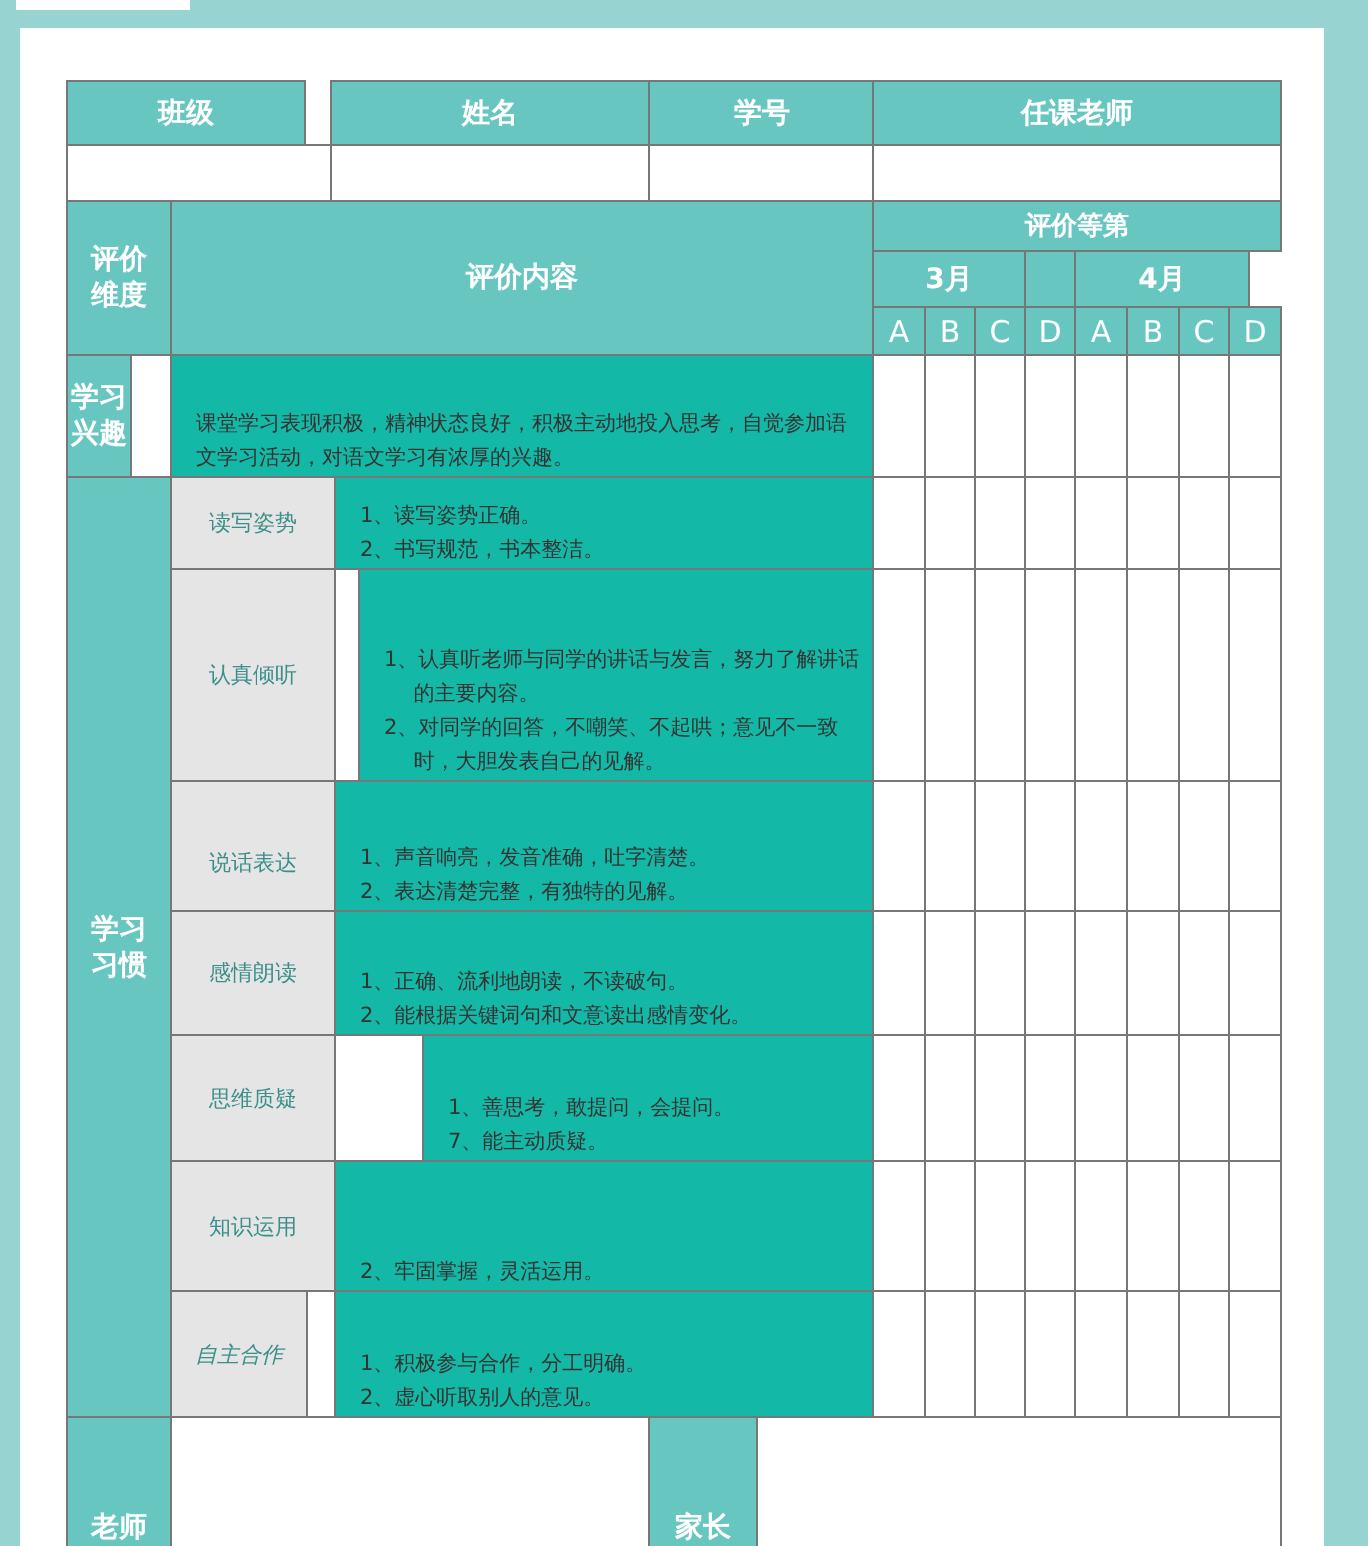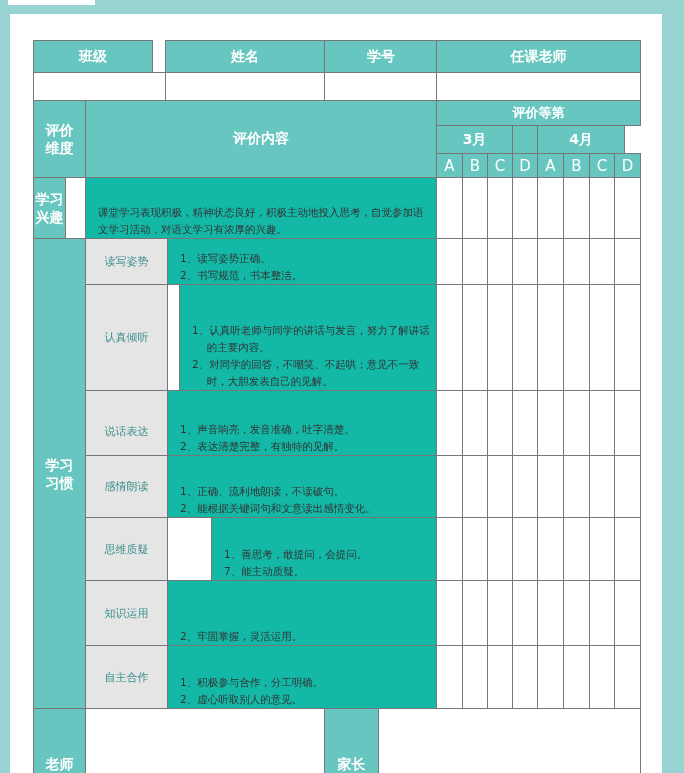--- a/index.html
+++ b/index.html
@@ -104,21 +104,21 @@
     </span>
   </div>
 
 <div class="abs cell sub" style="left:85px;top:580px;width:83px;height:66px;">知识运用</div>
 <div class="abs cell txt" style="left:167px;top:580px;width:270px;height:66px;">
     <span class="list">
       <span class="item">2、牢固掌握，灵活运用。</span>
     </span>
   </div>
 
-<div class="abs cell sub" style="left:85px;top:645px;width:83px;height:64px;">自主合作</div>
+<div class="abs cell sub" style="left:85px;top:645px;width:69px;height:64px;font-style:italic;">自主合作</div>
 <div class="abs cell txt" style="left:167px;top:645px;width:270px;height:64px;">
     <span class="list">
       <span class="item">1、积极参与合作，分工明确。</span>
       <span class="item">2、虚心听取别人的意见。</span>
     </span>
   </div>
 
 <div id="grid">
     <div class="abs gc" style="left: 436px; top: 177px; width: 27px; height: 62px;"></div>
     <div class="abs gc" style="left: 462px; top: 177px; width: 26px; height: 62px;"></div>

